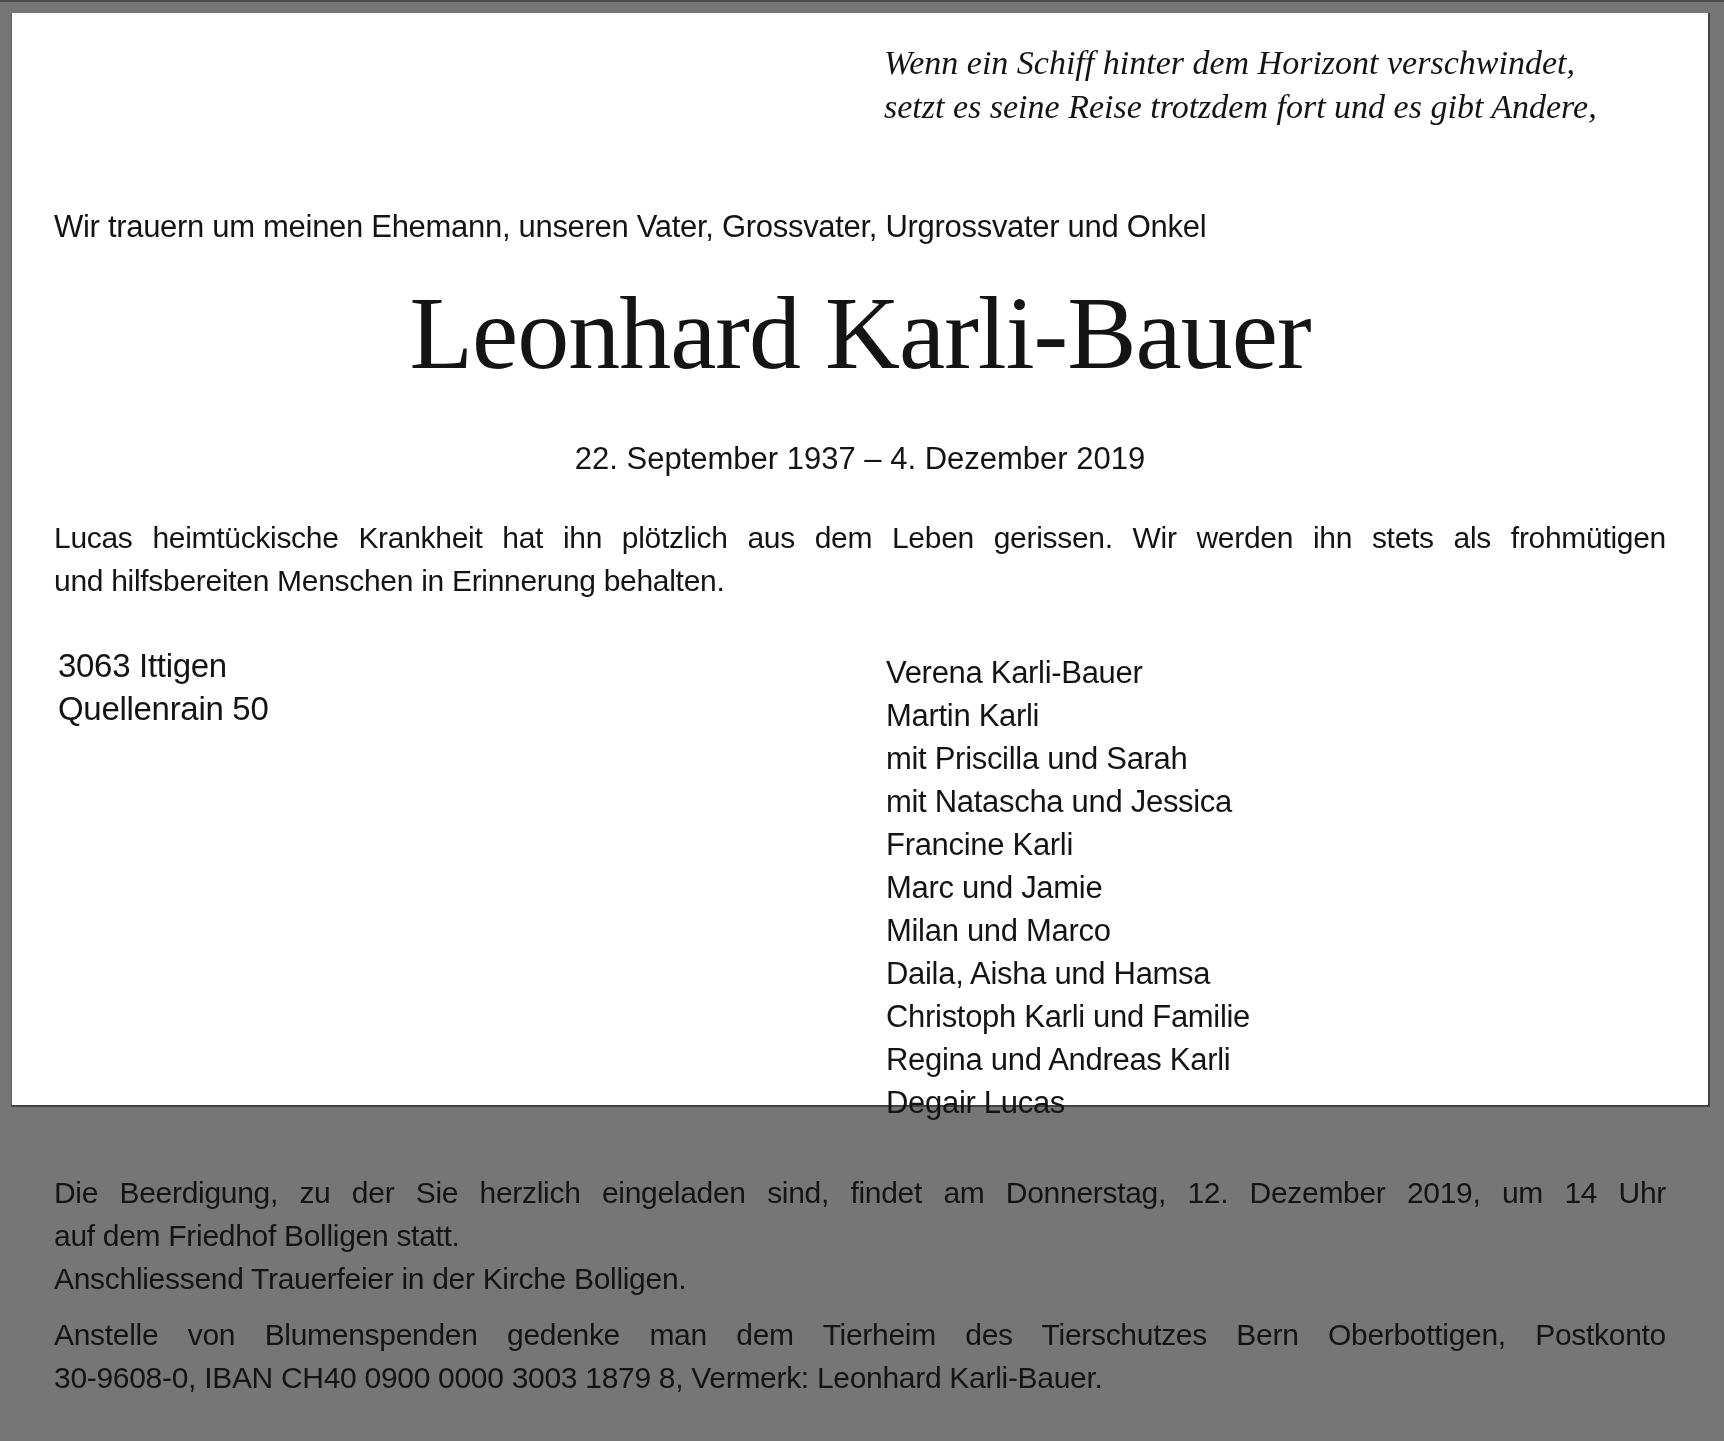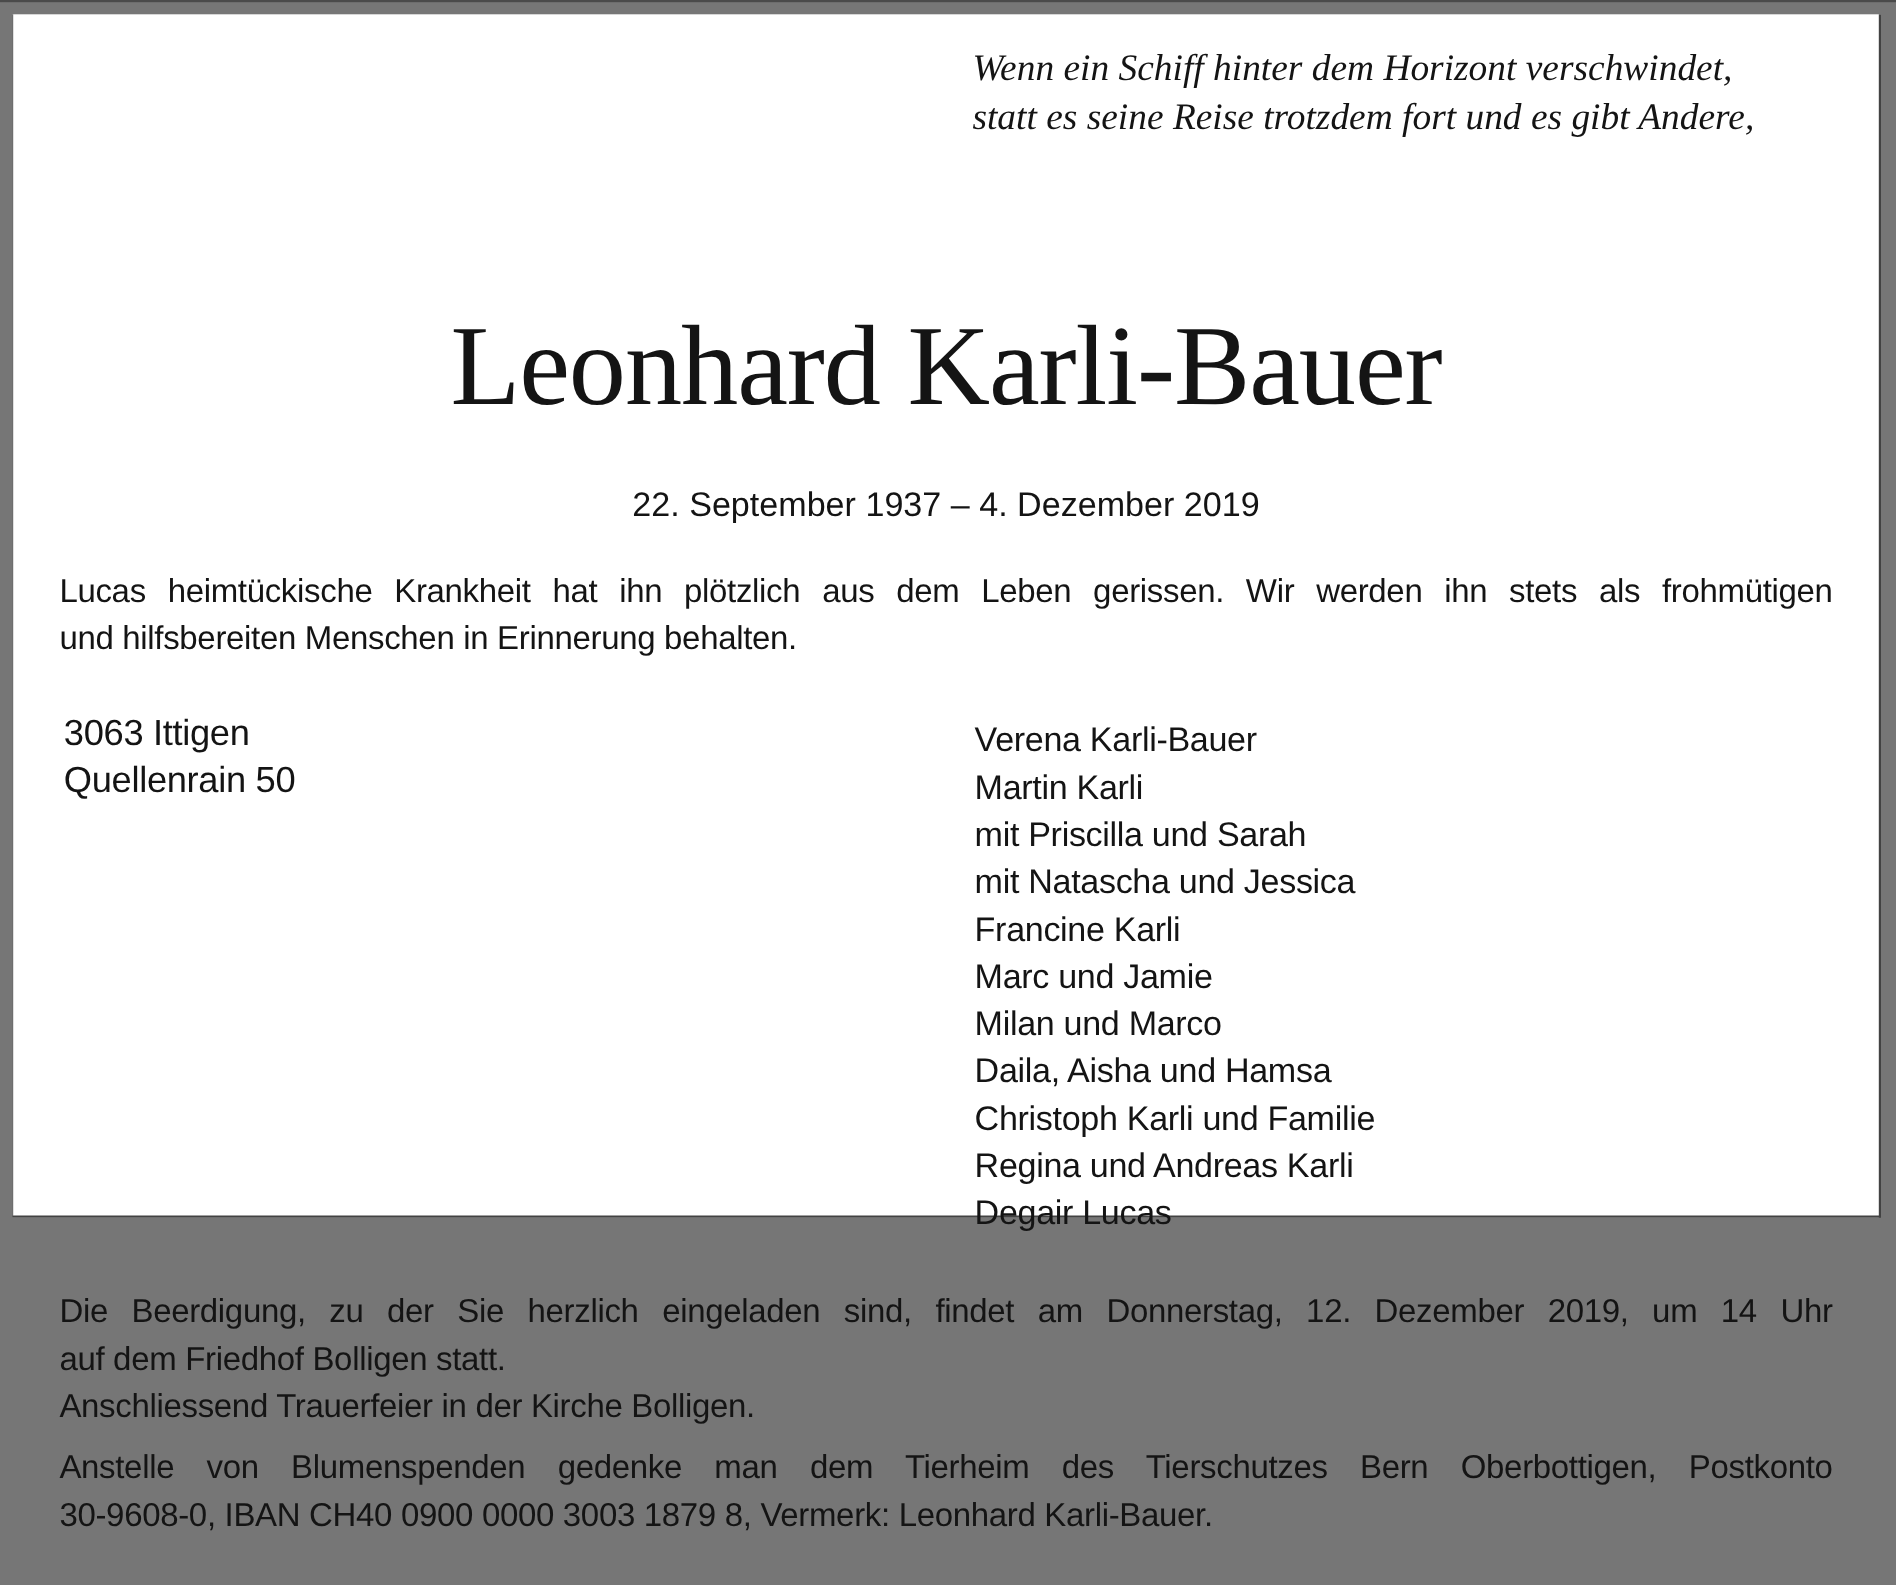--- a/index.html
+++ b/index.html
@@ -80,23 +80,24 @@
   }
 </style>
 </head>
 <body>
 
 <div class="frame">
   <div class="page">
 
     <div class="epigraph">
       <div>Wenn ein Schiff hinter dem Horizont verschwindet,</div>
-      <div>statt es seine Reise trotzdem fort und es gibt Andere,</div>
+      <div>setzt es seine Reise trotzdem fort und es gibt Andere,</div>
     </div>
 
+    <div class="intro">Wir trauern um meinen Ehemann, unseren Vater, Grossvater, Urgrossvater und Onkel</div>
 
     <h1 class="title">Leonhard Karli-Bauer</h1>
 
     <div class="dates">22. September 1937 – 4. Dezember 2019</div>
 
     <div class="para para-illness">
       <div class="jline">Lucas heimtückische Krankheit hat ihn plötzlich aus dem Leben gerissen. Wir werden ihn stets als frohmütigen</div>
       <div>und hilfsbereiten Menschen in Erinnerung behalten.</div>
     </div>
 

